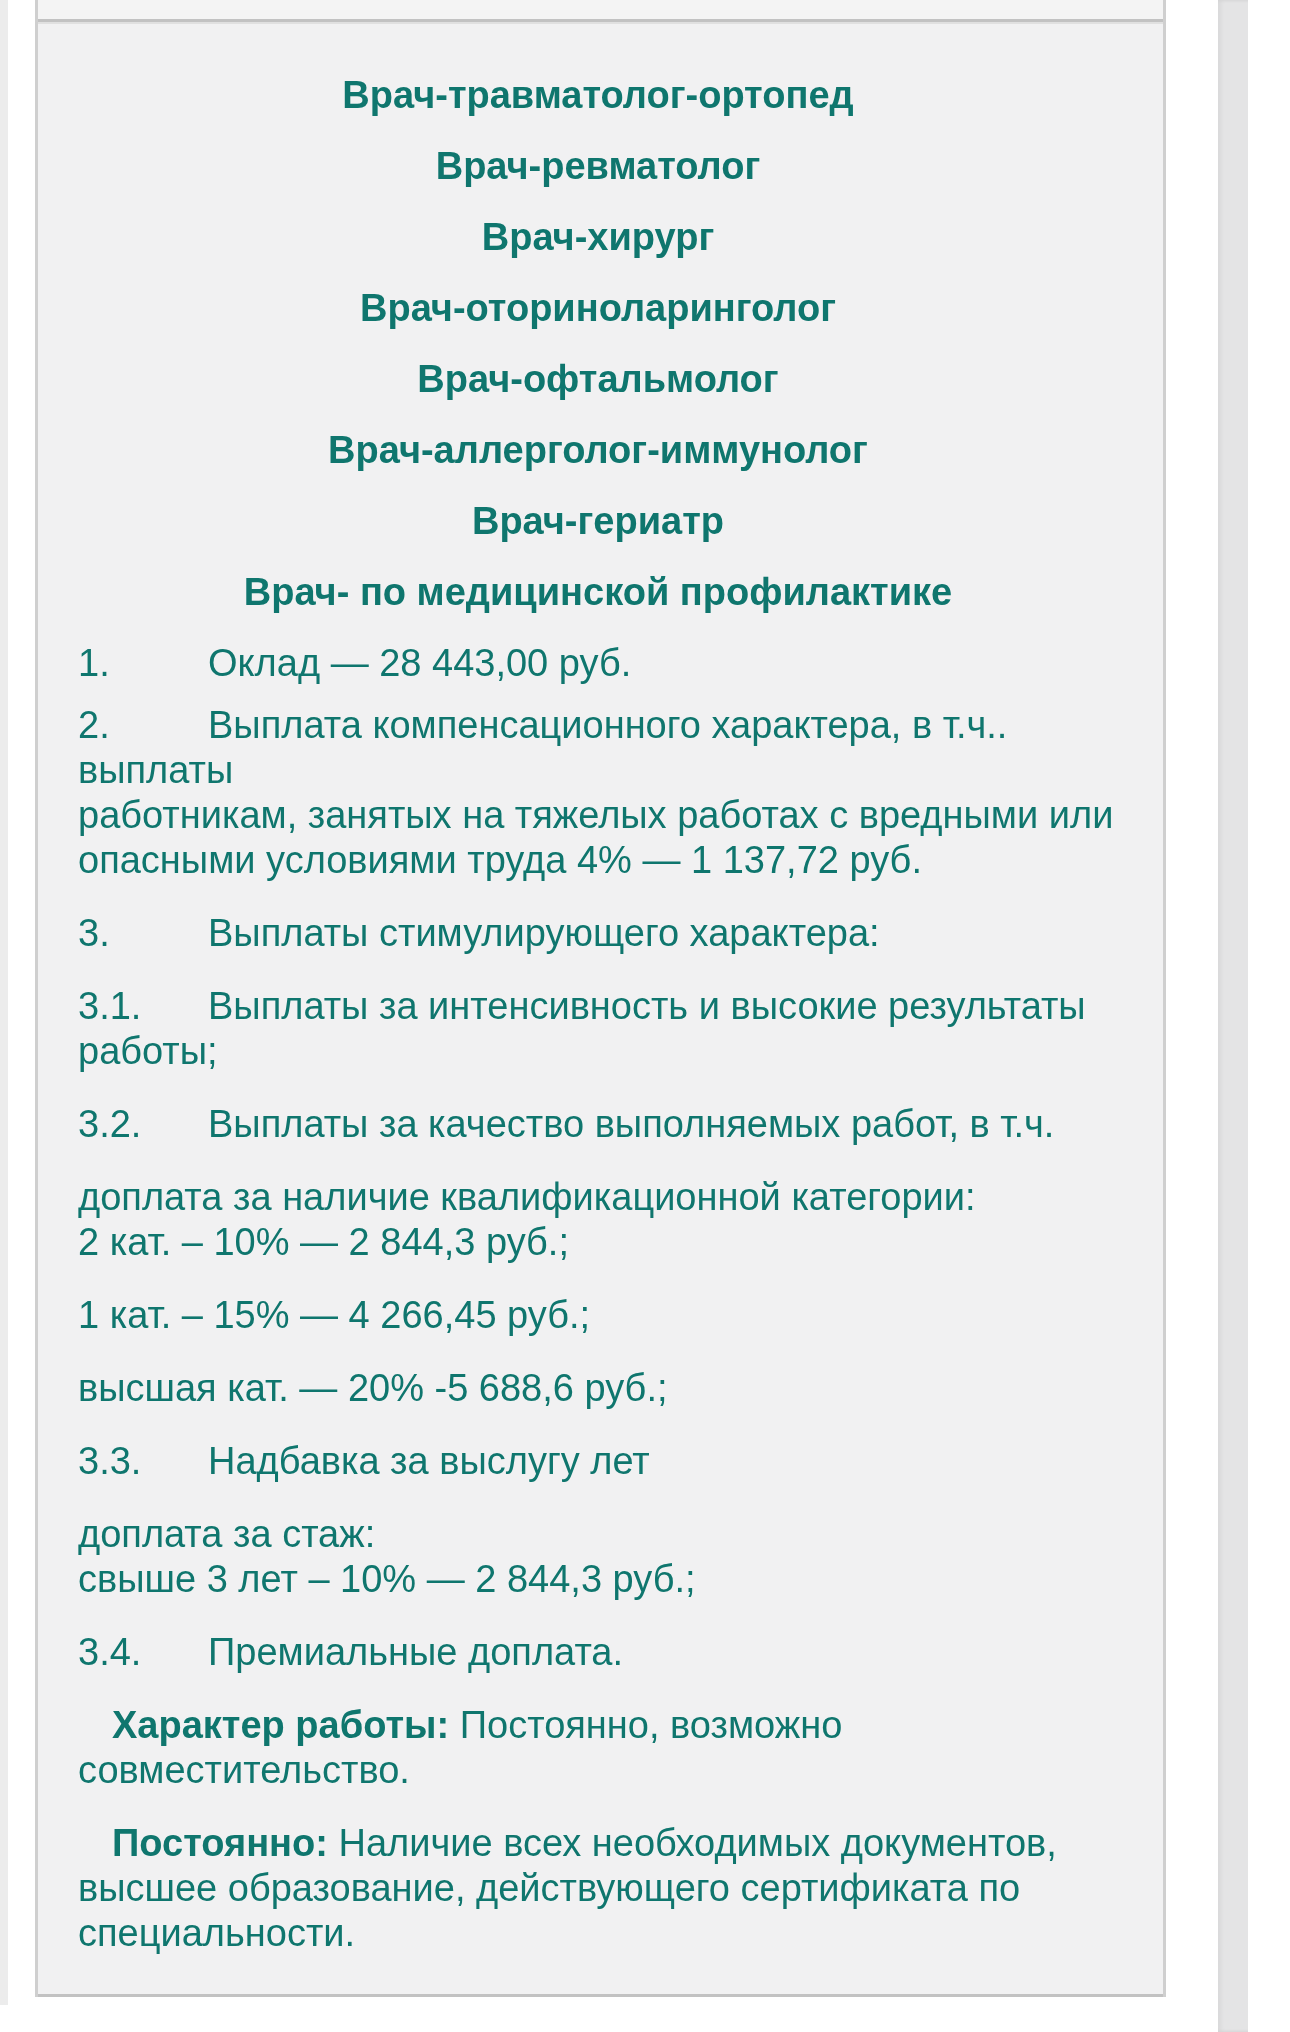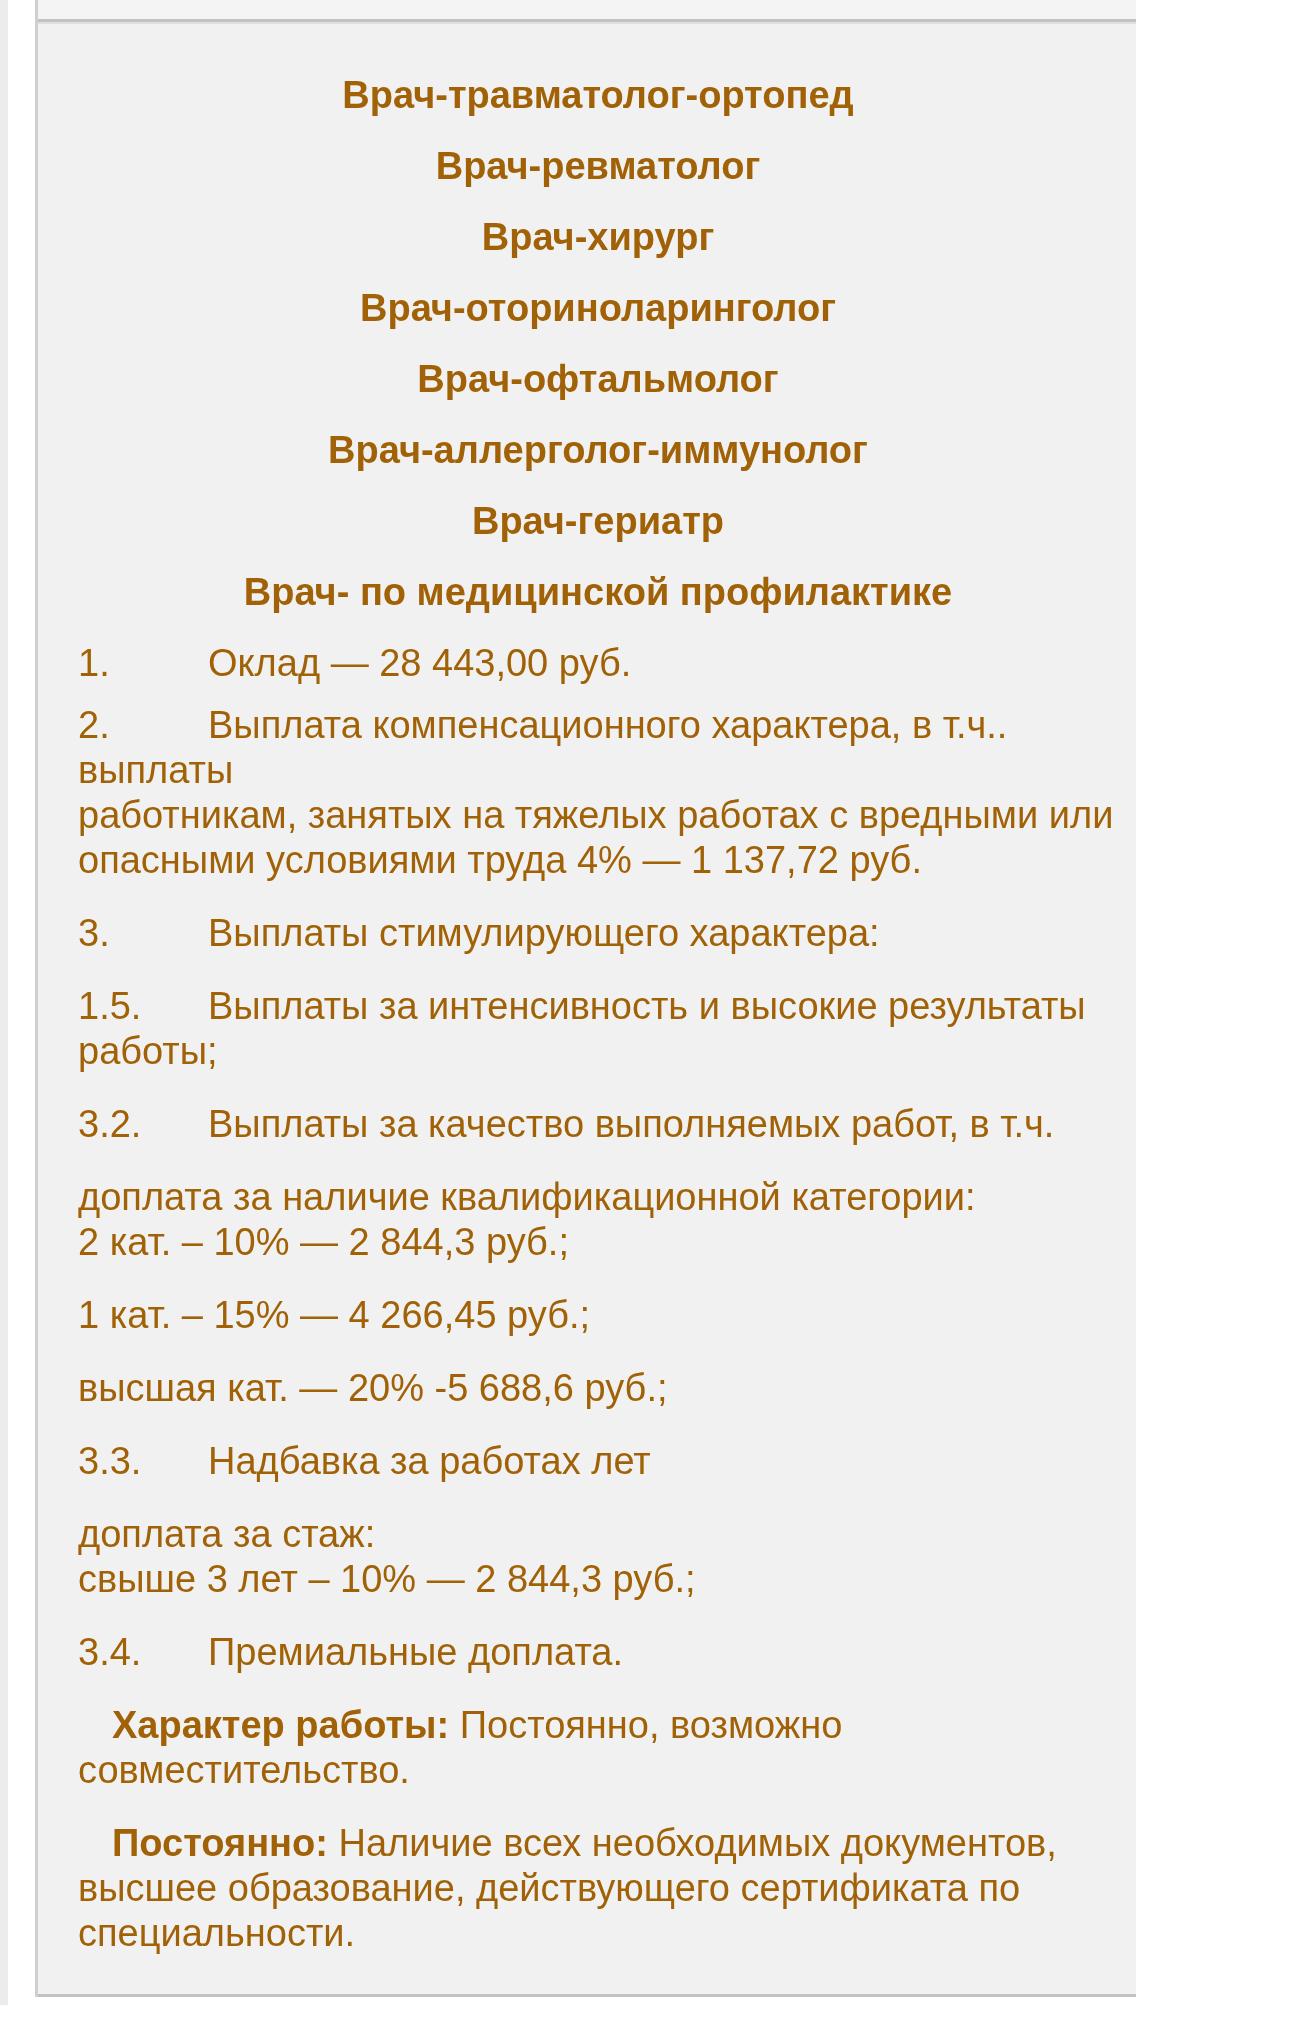--- a/index.html
+++ b/index.html
@@ -1,23 +1,23 @@
 <!DOCTYPE html>
 <html lang="ru"><head>
 <meta charset="utf-8">
 <style>
   html,body{margin:0;padding:0;}
   body{background:#ffffff;}
   .screen{
     position:relative;
-    width:1136px;height:2032px;
+    width:1248px;height:2032px;
     background:#ffffff;
     overflow:hidden;
     font-family:"Liberation Sans","DejaVu Sans",sans-serif;
-    color:#a16207;
+    color:#0f766e;
   }
   
   .left-strip{
     position:absolute;left:0;top:0;width:8px;height:2005px;
     background:#ececec;
   }
   
   .table-outline{
     position:absolute;left:35px;top:0;width:1131px;height:1997px;
     box-sizing:border-box;
@@ -110,28 +110,28 @@
         <p class="heading">Врач-оториноларинголог</p>
         <p class="heading">Врач-офтальмолог</p>
         <p class="heading">Врач-аллерголог-иммунолог</p>
         <p class="heading">Врач-гериатр</p>
         <p class="heading">Врач- по медицинской профилактике</p>
         <p class="para tight"><span class="num">1.</span><span>Оклад — 28 443,00 руб.</span></p>
         <p class="para"><span class="num">2.</span><span>Выплата компенсационного характера, в т.ч.. выплаты
 работникам, занятых на тяжелых работах с вредными или
 опасными условиями труда 4% — 1 137,72 руб.</span></p>
         <p class="para"><span class="num">3.</span><span>Выплаты стимулирующего характера:</span></p>
-        <p class="para"><span class="num">1.5.</span><span>Выплаты за интенсивность и высокие результаты
+        <p class="para"><span class="num">3.1.</span><span>Выплаты за интенсивность и высокие результаты
 работы;</span></p>
         <p class="para"><span class="num">3.2.</span><span>Выплаты за качество выполняемых работ, в т.ч.</span></p>
         <p class="para"><span>доплата за наличие квалификационной категории:
 2 кат. – 10% — 2 844,3 руб.;</span></p>
         <p class="para"><span>1 кат. – 15% — 4 266,45 руб.;</span></p>
         <p class="para"><span>высшая кат. — 20% -5 688,6 руб.;</span></p>
-        <p class="para"><span class="num">3.3.</span><span>Надбавка за работах лет</span></p>
+        <p class="para"><span class="num">3.3.</span><span>Надбавка за выслугу лет</span></p>
         <p class="para"><span>доплата за стаж:
 свыше 3 лет – 10% — 2 844,3 руб.;</span></p>
         <p class="para"><span class="num">3.4.</span><span>Премиальные доплата.</span></p>
         <p class="para"><b class="lead">Характер работы:</b><span> Постоянно, возможно совместительство.</span></p>
         <p class="para"><b class="lead">Постоянно:</b><span> Наличие всех необходимых документов,
 высшее образование, действующего сертификата по
 специальности.</span></p>
       </div>
     <div class="cell-bottom-border"></div>
   </div>

